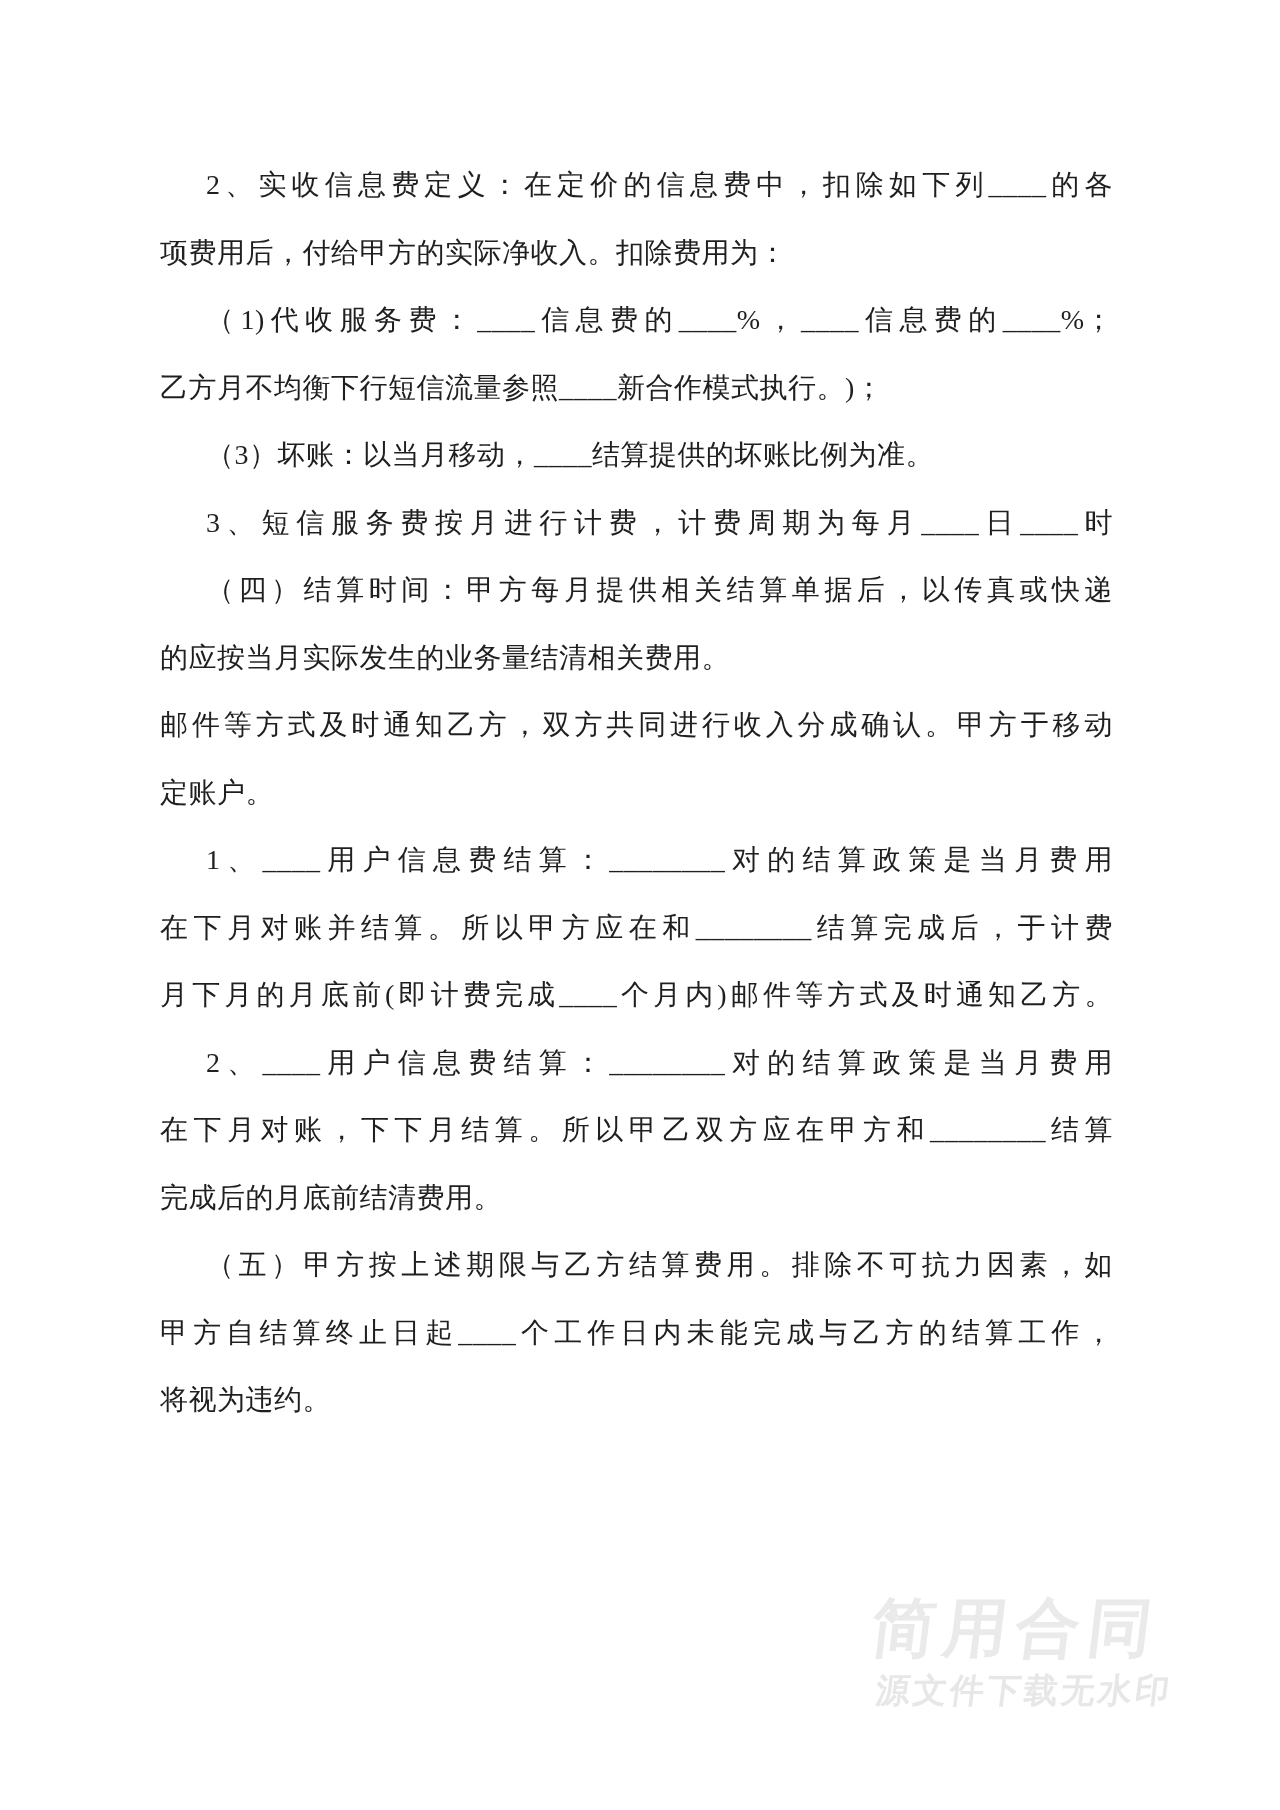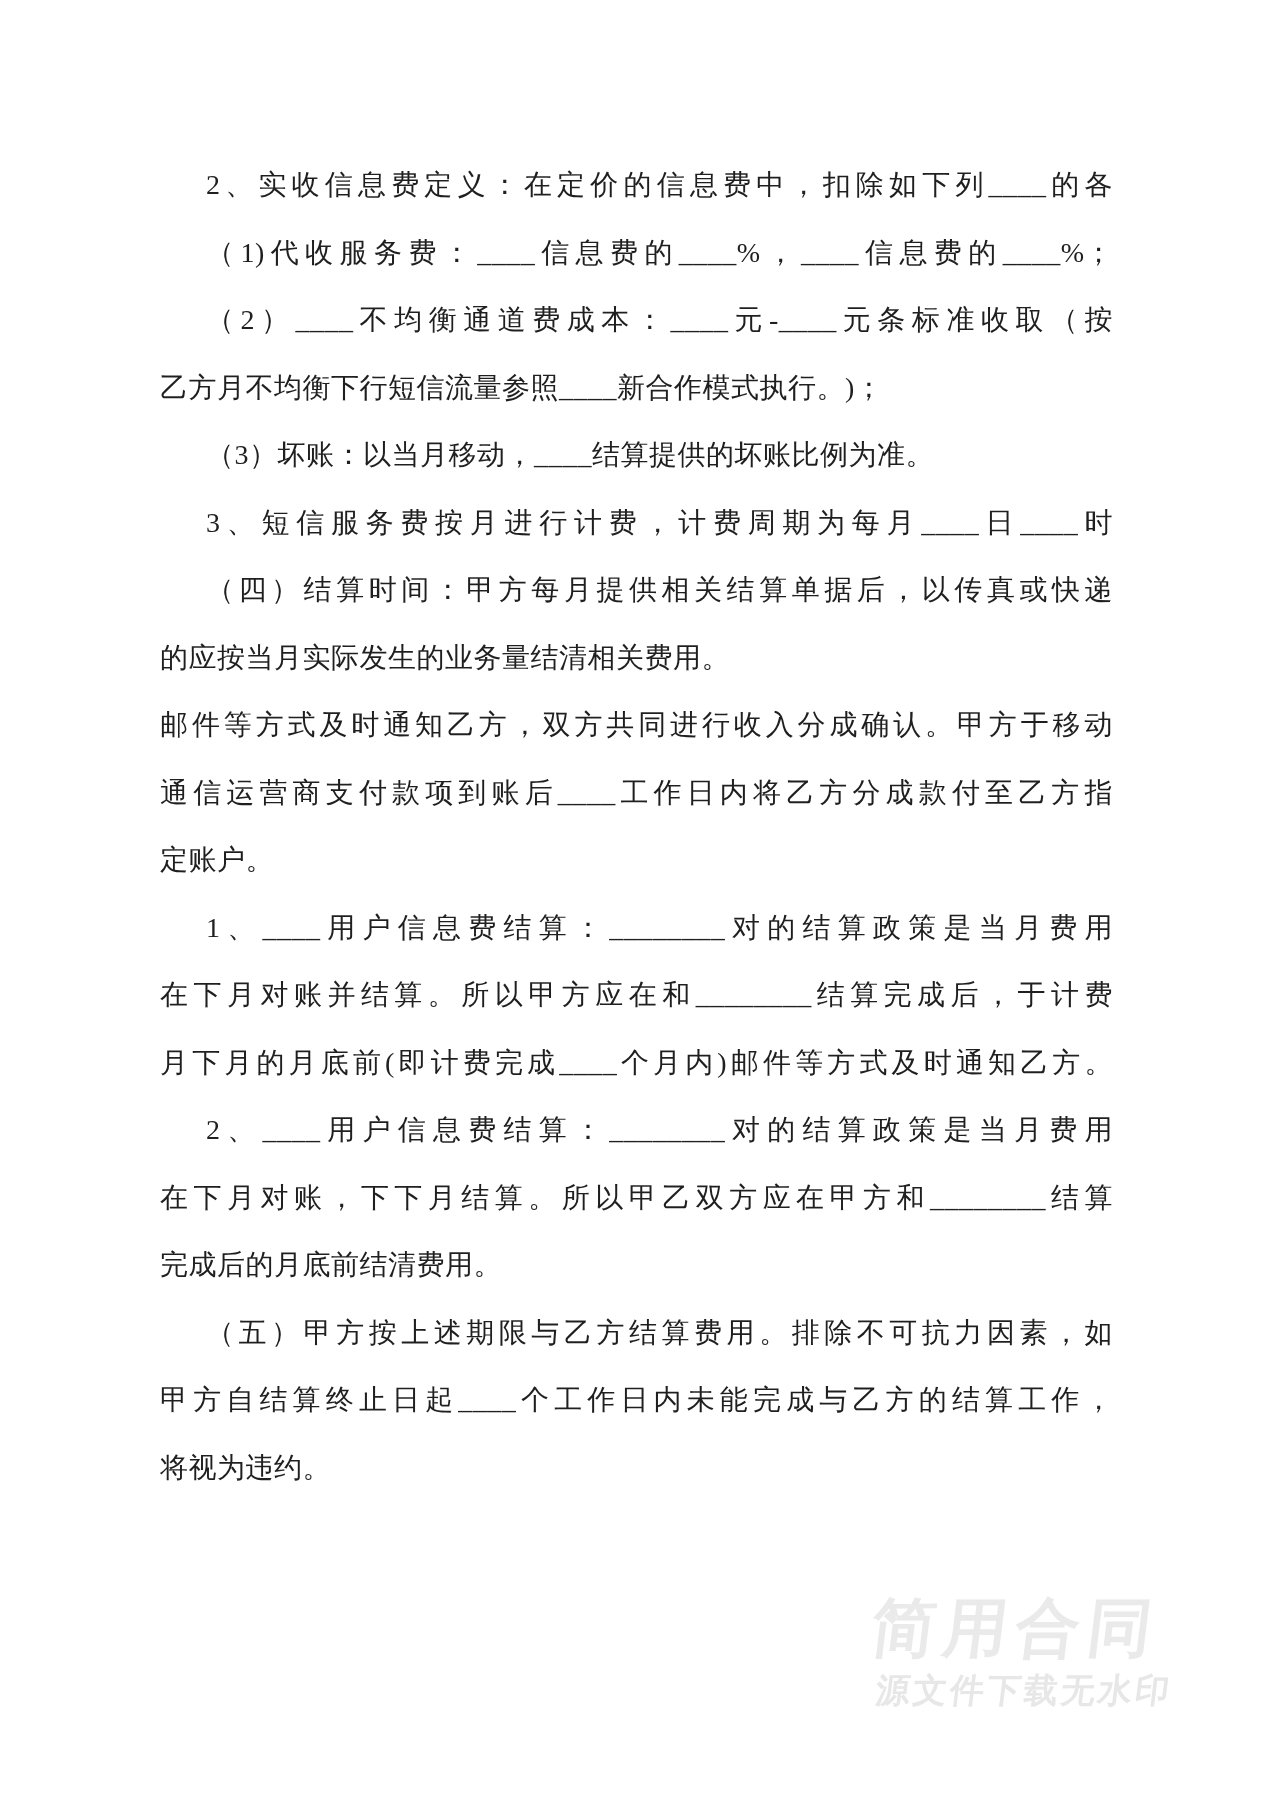--- a/index.html
+++ b/index.html
@@ -69,29 +69,28 @@
     letter-spacing: 3px;
     white-space: nowrap;
   }
 </style>
 </head>
 <body>
 
 <div class="page">
   <div class="doc-body">
     <p class="line stretch indent">2、实收信息费定义：在定价的信息费中，扣除如下列____的各</p>
+    <p class="line">项费用后，付给甲方的实际净收入。扣除费用为：</p>
     <p class="line stretch indent">（1)代收服务费：____信息费的____%，____信息费的____%；</p>
-    <p class="line stretch indent">（2）____不均衡通道费成本：____元-____元条标准收取（按</p>
     <p class="line">乙方月不均衡下行短信流量参照____新合作模式执行。)；</p>
     <p class="line indent">（3）坏账：以当月移动，____结算提供的坏账比例为准。</p>
     <p class="line stretch indent">3、短信服务费按月进行计费，计费周期为每月____日____时</p>
     <p class="line stretch indent">（四）结算时间：甲方每月提供相关结算单据后，以传真或快递</p>
     <p class="line">的应按当月实际发生的业务量结清相关费用。</p>
     <p class="line stretch">邮件等方式及时通知乙方，双方共同进行收入分成确认。甲方于移动</p>
-    <p class="line stretch">通信运营商支付款项到账后____工作日内将乙方分成款付至乙方指</p>
     <p class="line">定账户。</p>
     <p class="line stretch indent">1、____用户信息费结算：________对的结算政策是当月费用</p>
     <p class="line stretch">在下月对账并结算。所以甲方应在和________结算完成后，于计费</p>
     <p class="line stretch">月下月的月底前(即计费完成____个月内)邮件等方式及时通知乙方。</p>
     <p class="line stretch indent">2、____用户信息费结算：________对的结算政策是当月费用</p>
     <p class="line stretch">在下月对账，下下月结算。所以甲乙双方应在甲方和________结算</p>
     <p class="line">完成后的月底前结清费用。</p>
     <p class="line stretch indent">（五）甲方按上述期限与乙方结算费用。排除不可抗力因素，如</p>
     <p class="line stretch">甲方自结算终止日起____个工作日内未能完成与乙方的结算工作，</p>
     <p class="line">将视为违约。</p>

